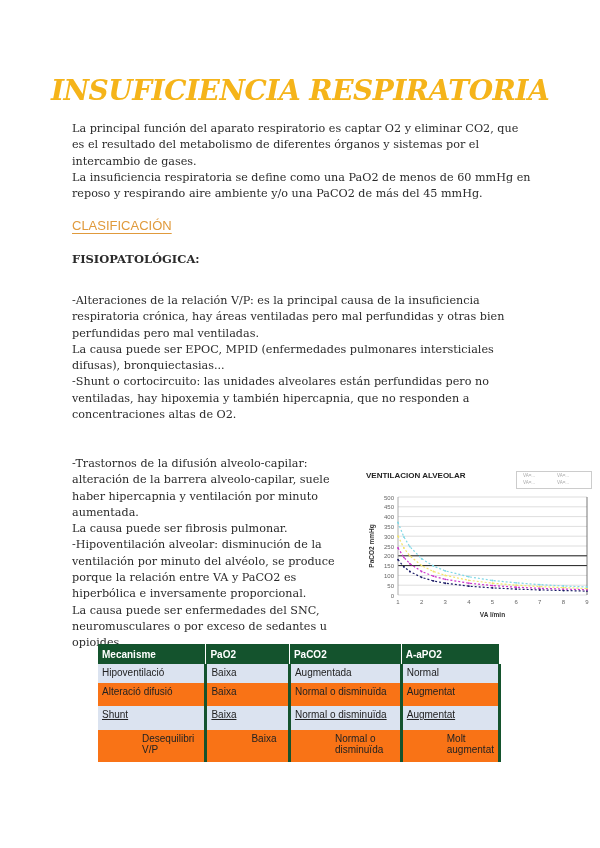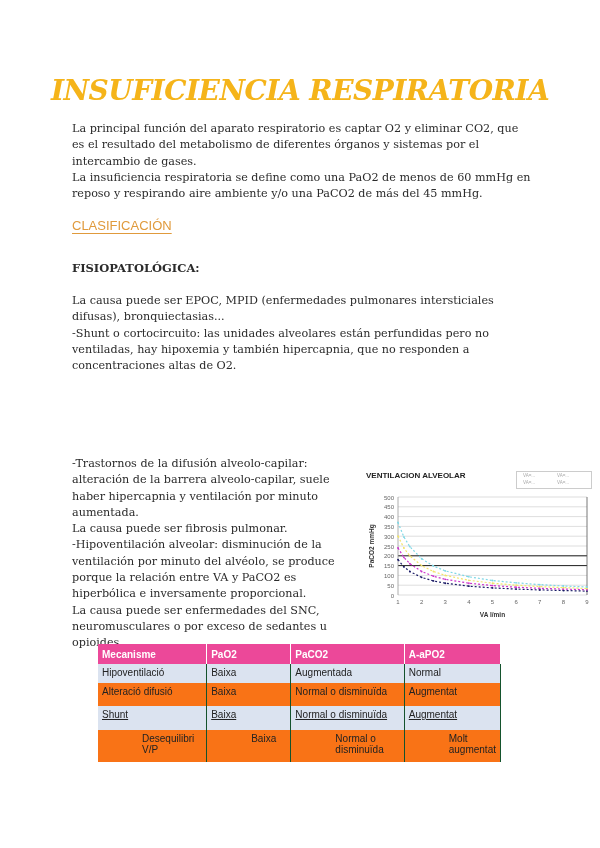--- a/index.html
+++ b/index.html
@@ -4,49 +4,50 @@
 <style>
   html, body { margin: 0; padding: 0; background: #ffffff; }
   body { width: 600px; height: 848px; position: relative; overflow: hidden;
          font-family: "DejaVu Serif", serif; color: #2b2b2b; }
   .title { position: absolute; top: 74px; left: 0; width: 600px; text-align: center;
            font-family: "DejaVu Serif", serif; font-style: italic; font-weight: bold;
            font-size: 28px; color: #f5b41a; letter-spacing: -0.5px; }
   .para { position: absolute; left: 72px; width: 460px; font-size: 11.2px; line-height: 16.3px; }
   .h2 { position: absolute; left: 72px; top: 218px; font-family: "Liberation Sans", sans-serif;
         font-size: 13px; color: #e09a3c; text-decoration: underline; text-underline-offset: 3px; }
-  .h3 { position: absolute; left: 72px; top: 261px; font-weight: bold; font-size: 11.5px; }
+  .h3 { position: absolute; left: 72px; top: 252px; font-weight: bold; font-size: 11.5px; }
   .narrow { width: 290px; }
   .chart { position: absolute; left: 358px; top: 466px; width: 240px; height: 160px; }
   .chart-title { position: absolute; left: 8px; top: 5px; font-family: "Liberation Sans", sans-serif;
                  font-size: 8px; font-weight: bold; color: #222; }
   .legend { position: absolute; left: 158px; top: 5px; width: 74px; height: 16px; border: 1px solid #ccc;
             font-family: "Liberation Sans", sans-serif; font-size: 4.5px; color: #aaa; }
   .legend span { position: absolute; }
   table { position: absolute; left: 98px; top: 644px; width: 403px; border-collapse: collapse;
           font-family: "Liberation Sans", sans-serif; font-size: 10px; color: #222; }
-  th { background: #ec4899; color: #fff; text-align: left; padding: 3px 4px; font-weight: bold;
+  th { background: #14532d; color: #fff; text-align: left; padding: 3px 4px; font-weight: bold;
        border-right: 1px solid #fff; height: 14px; }
-  td { padding: 3px 4px; vertical-align: top; border-right: 1px solid #14532d; }
+  td { padding: 3px 4px; vertical-align: top; border-right: 3px solid #14532d; }
   tr.odd td { background: #dbe3f0; }
   tr.even td { background: #f97316; }
   tr.r1 td { height: 13px; } tr.r2 td { height: 17px; } tr.r3 td { height: 18px; text-decoration: underline; } tr.r4 td { height: 26px; padding-left: 44px; }
 </style>
 </head>
 <body>
 
 <div class="title">INSUFICIENCIA RESPIRATORIA</div>
 
 <div class="para" style="top:121px;">La principal función del aparato respiratorio es captar O2 y eliminar CO2, que es el resultado del metabolismo de diferentes órganos y sistemas por el intercambio de gases.</div>
 <div class="para" style="top:170px;">La insuficiencia respiratoria se define como una PaO2 de menos de 60 mmHg en reposo y respirando aire ambiente y/o una PaCO2 de más del 45 mmHg.</div>
 
 <div class="h2">CLASIFICACIÓN</div>
 <div class="h3">FISIOPATOLÓGICA:</div>
 
 <div class="para" style="top:293px;">
+  <div>-Alteraciones de la relación V/P: es la principal causa de la insuficiencia respiratoria crónica, hay áreas ventiladas pero mal perfundidas y otras bien perfundidas pero mal ventiladas.</div>
   <div>La causa puede ser EPOC, MPID (enfermedades pulmonares intersticiales difusas), bronquiectasias...</div>
   <div>-Shunt o cortocircuito: las unidades alveolares están perfundidas pero no ventiladas, hay hipoxemia y también hipercapnia, que no responden a concentraciones altas de O2.</div>
 </div>
 
 <div class="para narrow" style="top:456px;">
   <div>-Trastornos de la difusión alveolo-capilar: alteración de la barrera alveolo-capilar, suele haber hipercapnia y ventilación por minuto aumentada.</div>
   <div>La causa puede ser fibrosis pulmonar.</div>
   <div>-Hipoventilación alveolar: disminución de la ventilación por minuto del alvéolo, se produce porque la relación entre VA y PaCO2 es hiperbólica e inversamente proporcional.</div>
   <div>La causa puede ser enfermedades del SNC, neuromusculares o por exceso de sedantes u opioides.</div>
 </div>

